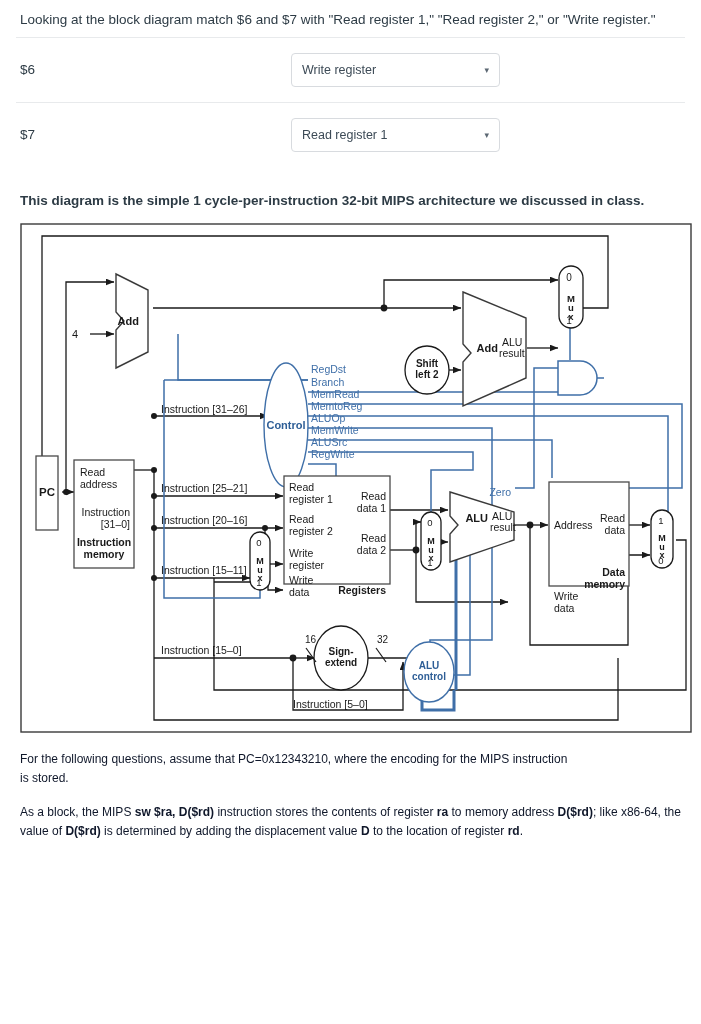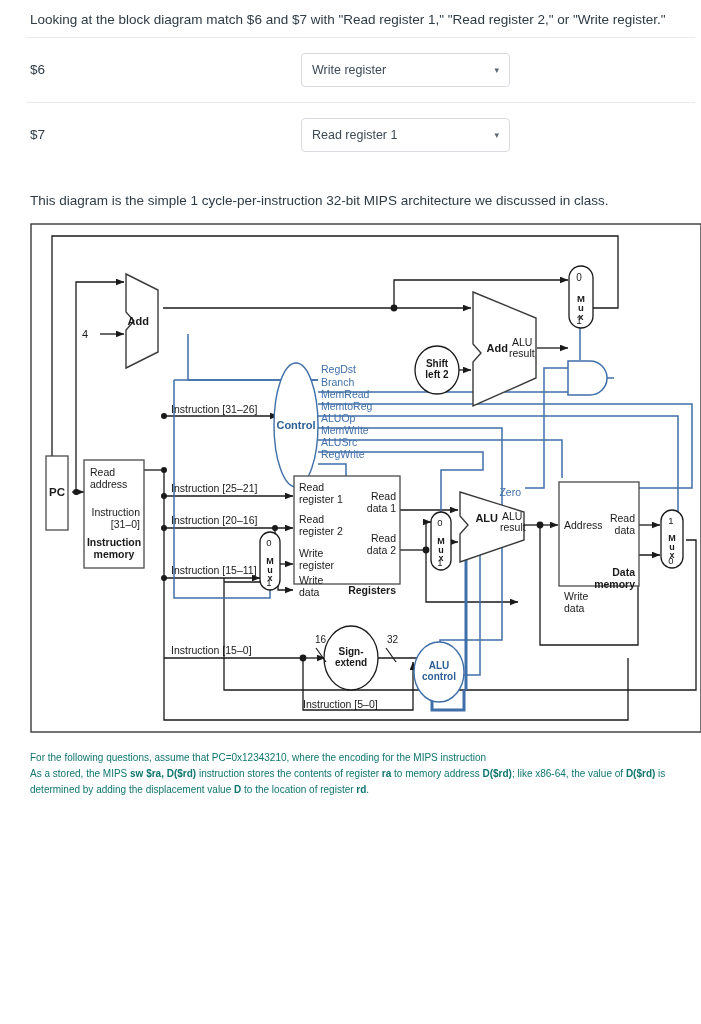--- a/index.html
+++ b/index.html
@@ -4,21 +4,21 @@
 <style>
   * { box-sizing: border-box; }
   html, body { margin:0; padding:0; }
   body {
     width:701px; height:1024px;
     background:#ffffff;
     font-family:"Liberation Sans", sans-serif;
     color:#2d3b45;
     overflow:hidden;
   }
-  .page { padding:0 6px;margin-left:20px; }
+  .page { padding:0 16px; }
 
   .prompt {
     font-size:13.5px;
     line-height:1.55;
     color:#2d3b45;
     padding:10px 4px 6px 4px;
   }
 
   .answer-row {
     display:flex;
@@ -52,26 +52,27 @@
     transform:translateY(-50%);
     font-size:9px;
     color:#5c6873;
   }
 
   .intro {
     font-size:13.5px;
     line-height:1.55;
     padding:24px 4px 8px 4px;
     color:#2d3b45;
+    font-weight:bold;
   }
 
   .diagram-wrap { padding:0 0 0 2px; }
 
   .tail { padding:6px 4px 0 4px; }
-  .tail p { margin:0 0 14px 0; font-size:10px; line-height:1.62; color:#0f766e; }
+  .tail p { margin:0 0 14px 0; font-size:12px; line-height:1.62; color:#0f172a; }
   .tail .tight { margin:0; }
   b { font-weight:bold; }
 
   svg text { font-family:"Liberation Sans", sans-serif; }
 </style>
 </head>
 <body>
 
 <div class="page">
 
@@ -384,16 +385,17 @@
       <ellipse cx="411" cy="452" rx="25" ry="30" fill="#fff" stroke="#3f6fa8" stroke-width="1.4"></ellipse>
       <text x="411" y="449" font-size="10" font-weight="bold" text-anchor="middle" fill="#2e5e96">
         <tspan x="411" dy="0">ALU</tspan><tspan x="411" dy="11">control</tspan>
       </text>
     </g>
   </svg>
   </div>
 
   <div class="tail">
     <p class="tight">For the following questions, assume that PC=0x12343210, where the encoding for the MIPS instruction</p>
-    <p><span>As a stored, the MIPS </span><b>sw $ra, D($rd)</b><span> instruction stores the contents of register </span><b>ra</b><span> to memory address </span><b>D($rd)</b><span>; like x86-64, the value of </span><b>D($rd)</b><span> is determined by adding the displacement value </span><b>D</b><span> to the location of register </span><b>rd</b><span>.</span></p>
+    <p>is stored.</p>
+    <p><span>As a block, the MIPS </span><b>sw $ra, D($rd)</b><span> instruction stores the contents of register </span><b>ra</b><span> to memory address </span><b>D($rd)</b><span>; like x86-64, the value of </span><b>D($rd)</b><span> is determined by adding the displacement value </span><b>D</b><span> to the location of register </span><b>rd</b><span>.</span></p>
   </div>
 
 </div>
 
 </body></html>

